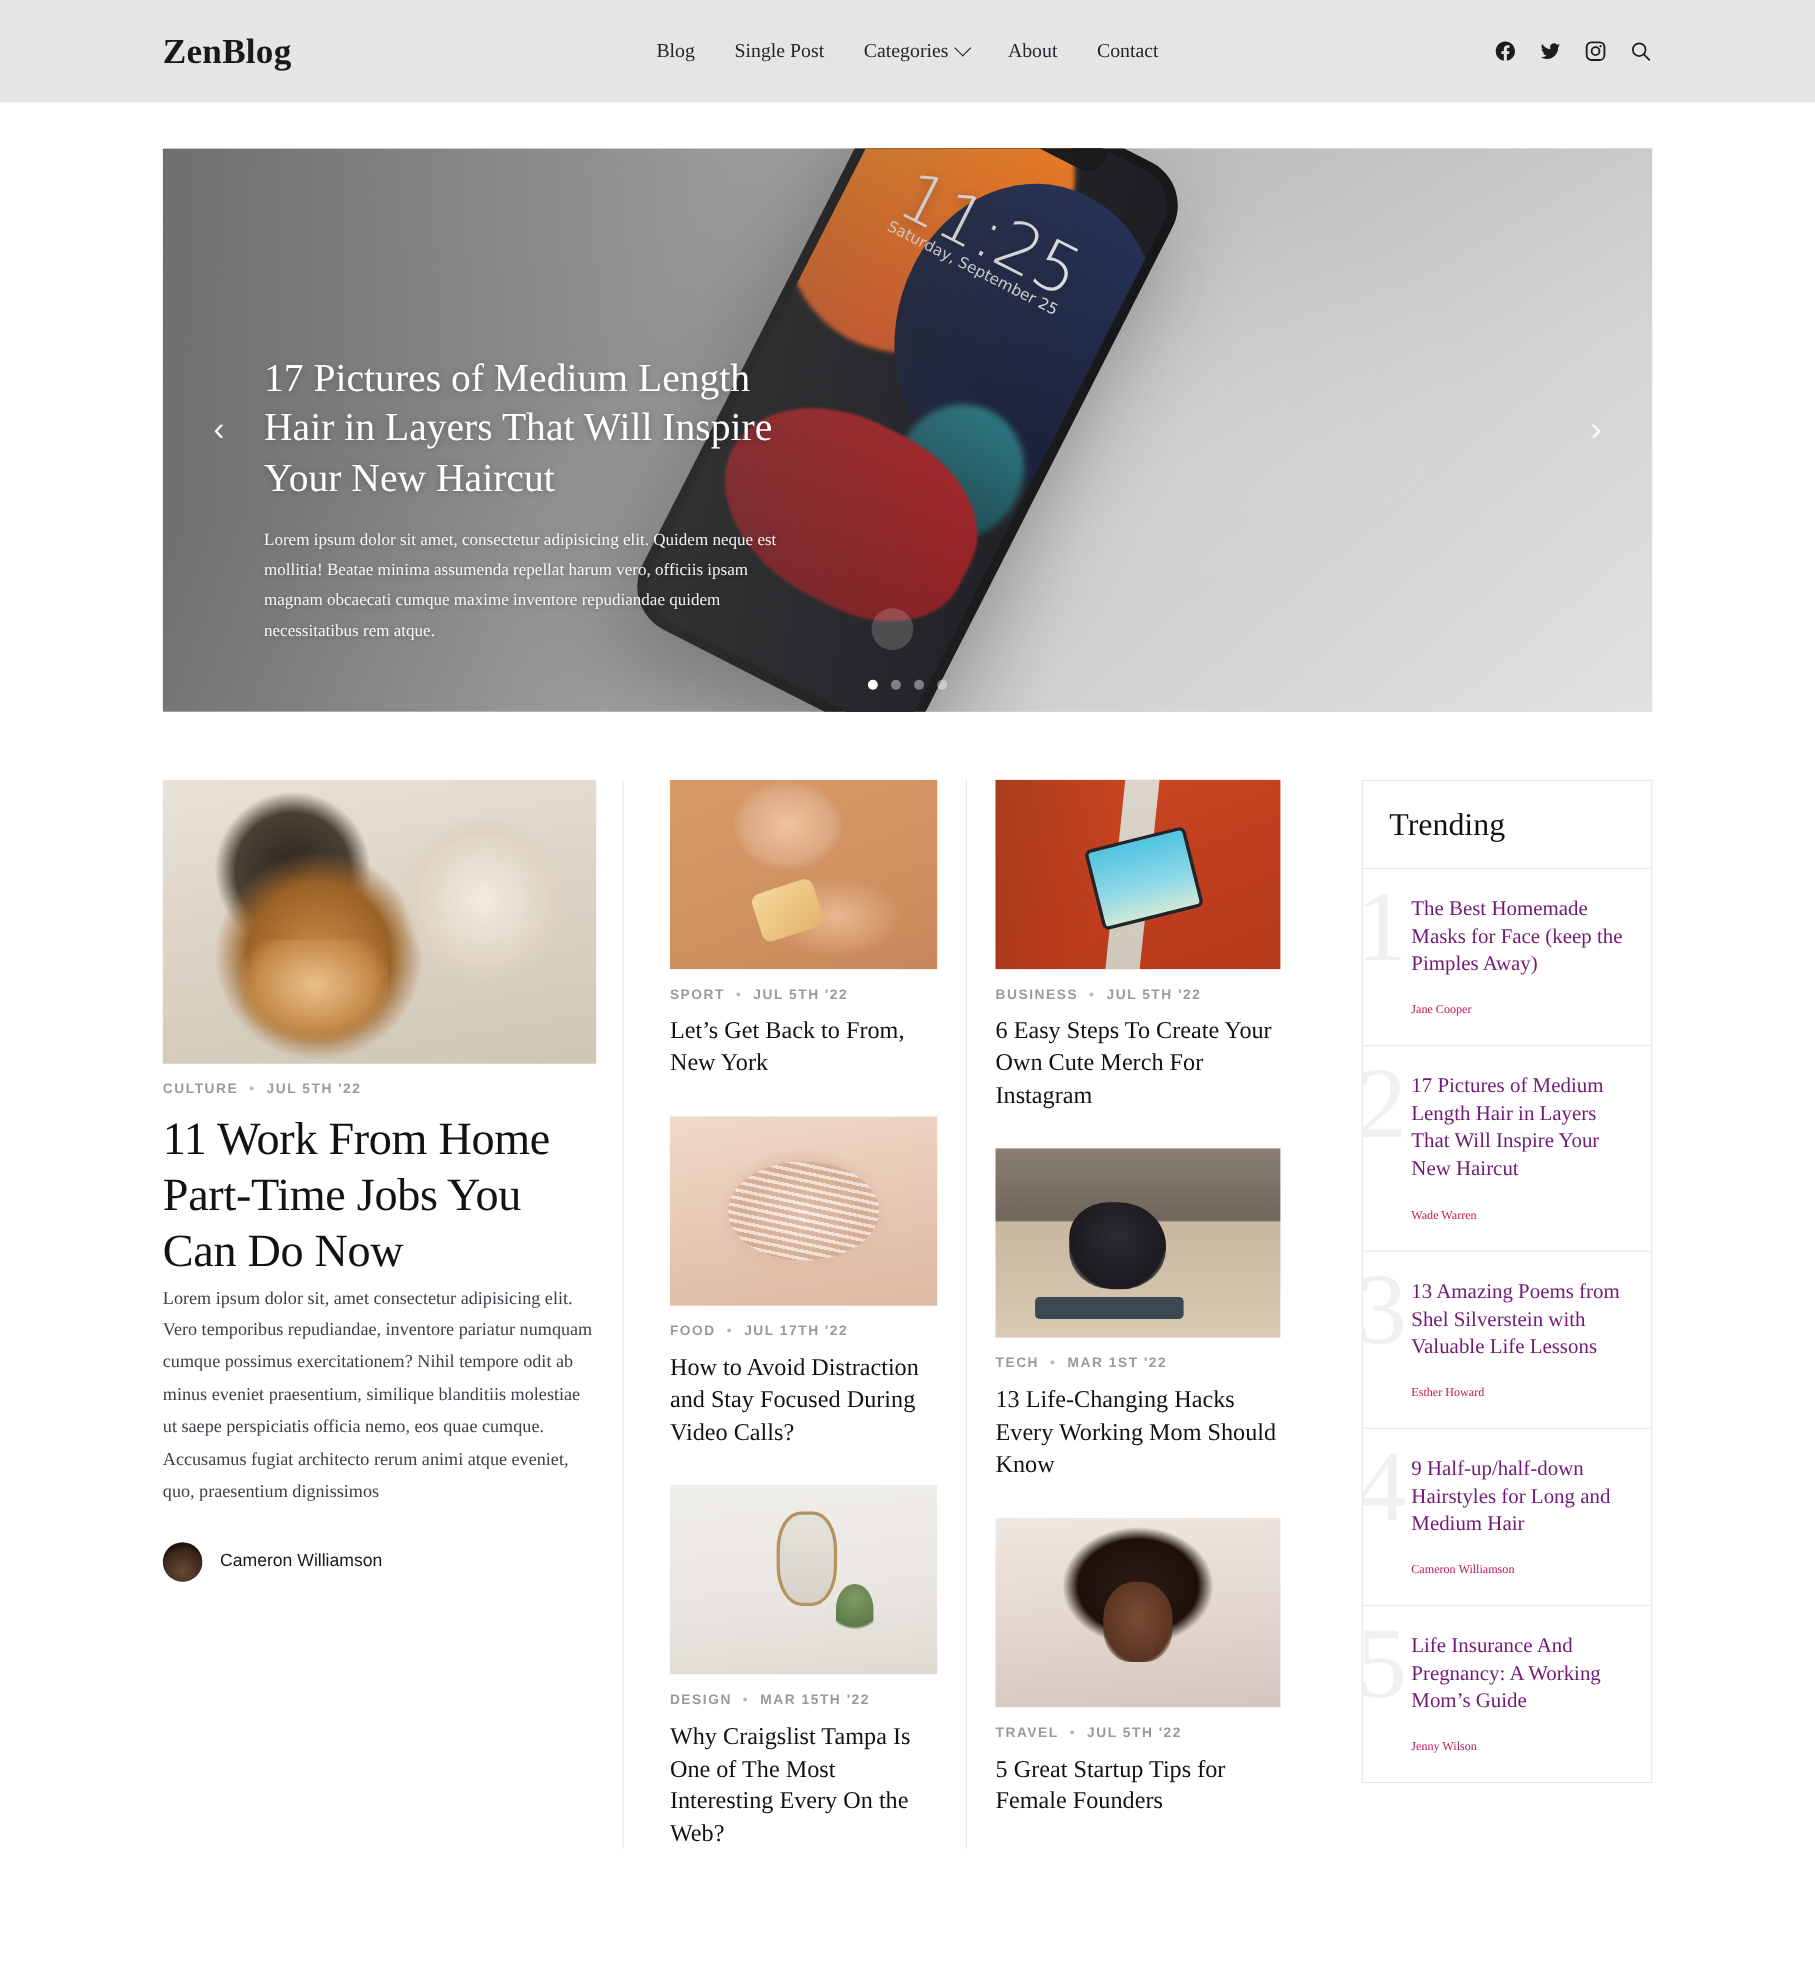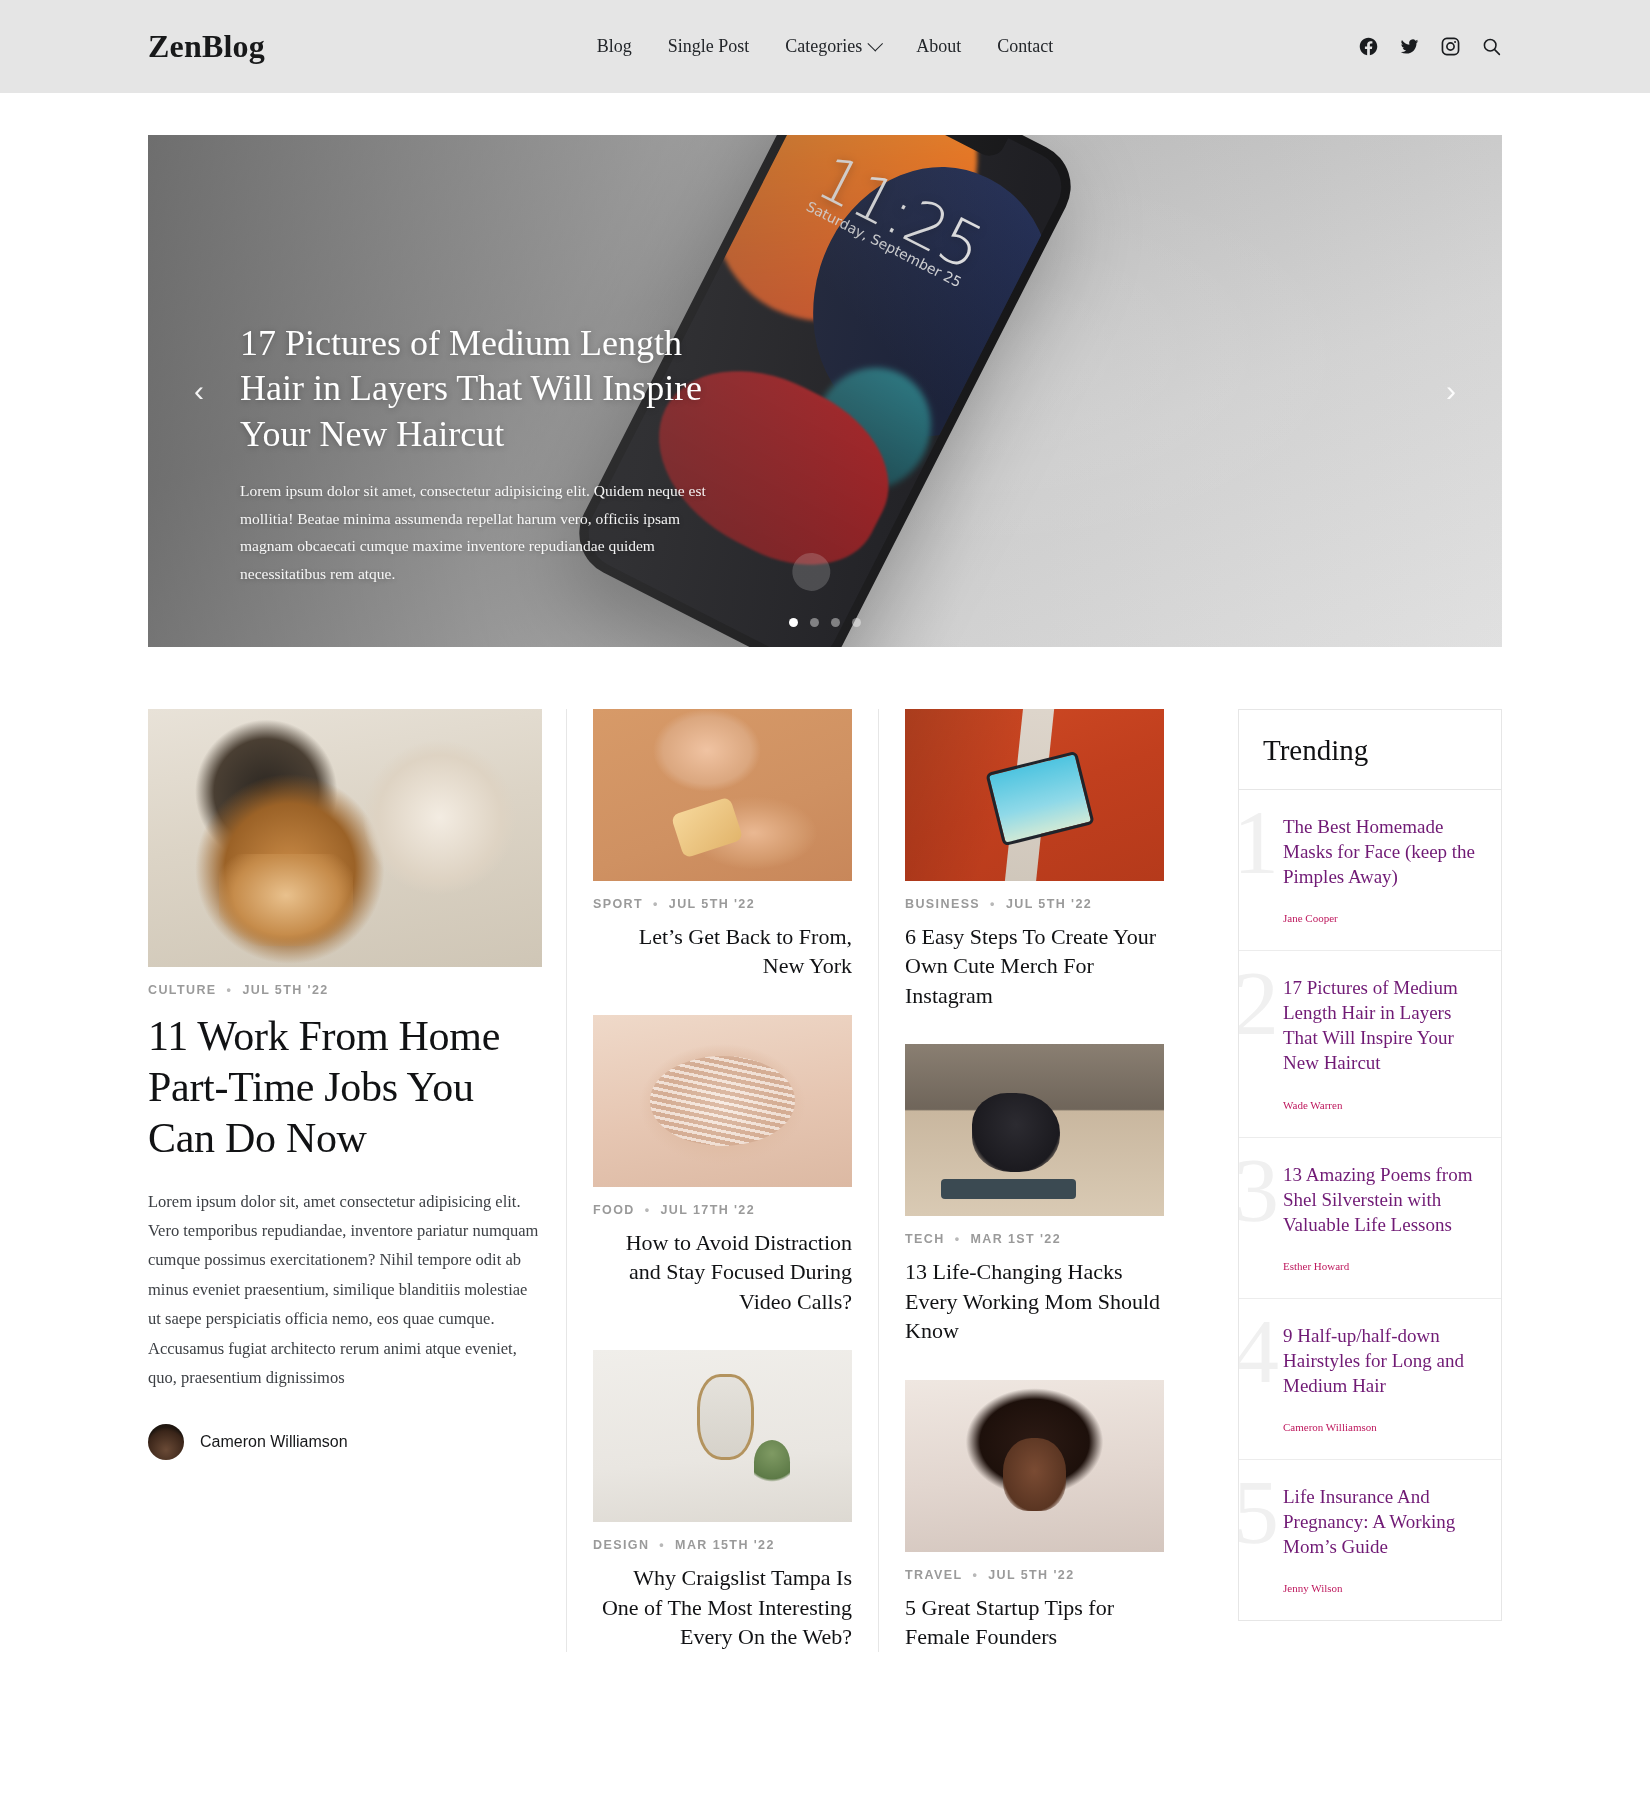--- a/index.html
+++ b/index.html
@@ -219,22 +219,21 @@
   .content {
     padding: 62px 148px 0 148px;
     display: grid;
     grid-template-columns: 418px 312px 312px 1fr;
     column-gap: 0;
   }
   .col { padding: 0; }
   .col-feature { padding-right: 24px; }
   .col-mid {
     border-left: 1px solid #e6e6e6;
-    padding: 0 26px 0 26px;
-    text-align: right;
+    padding: 0 26px 0 42px;
   }
   .col-mid2 {
     border-left: 1px solid #e6e6e6;
     padding: 0 26px 0 26px;
   }
   .col-side { padding-left: 48px; }
 
   
   .media {
     width: 100%;
@@ -370,21 +369,20 @@
     line-height: 1.22;
     margin-top: 14px;
     letter-spacing: -0.3px;
   }
   .std-title {
     font-size: 22px;
     line-height: 1.34;
     margin-top: 11px;
   }
   .feature-excerpt {
-    margin-top: 22px;
     font-size: 16.5px;
     line-height: 1.78;
     color: #3d4045;
     font-family: "Liberation Serif", "DejaVu Serif", serif;
   }
   .byline {
     margin-top: 32px;
     display: flex;
     align-items: center;
     gap: 16px;

